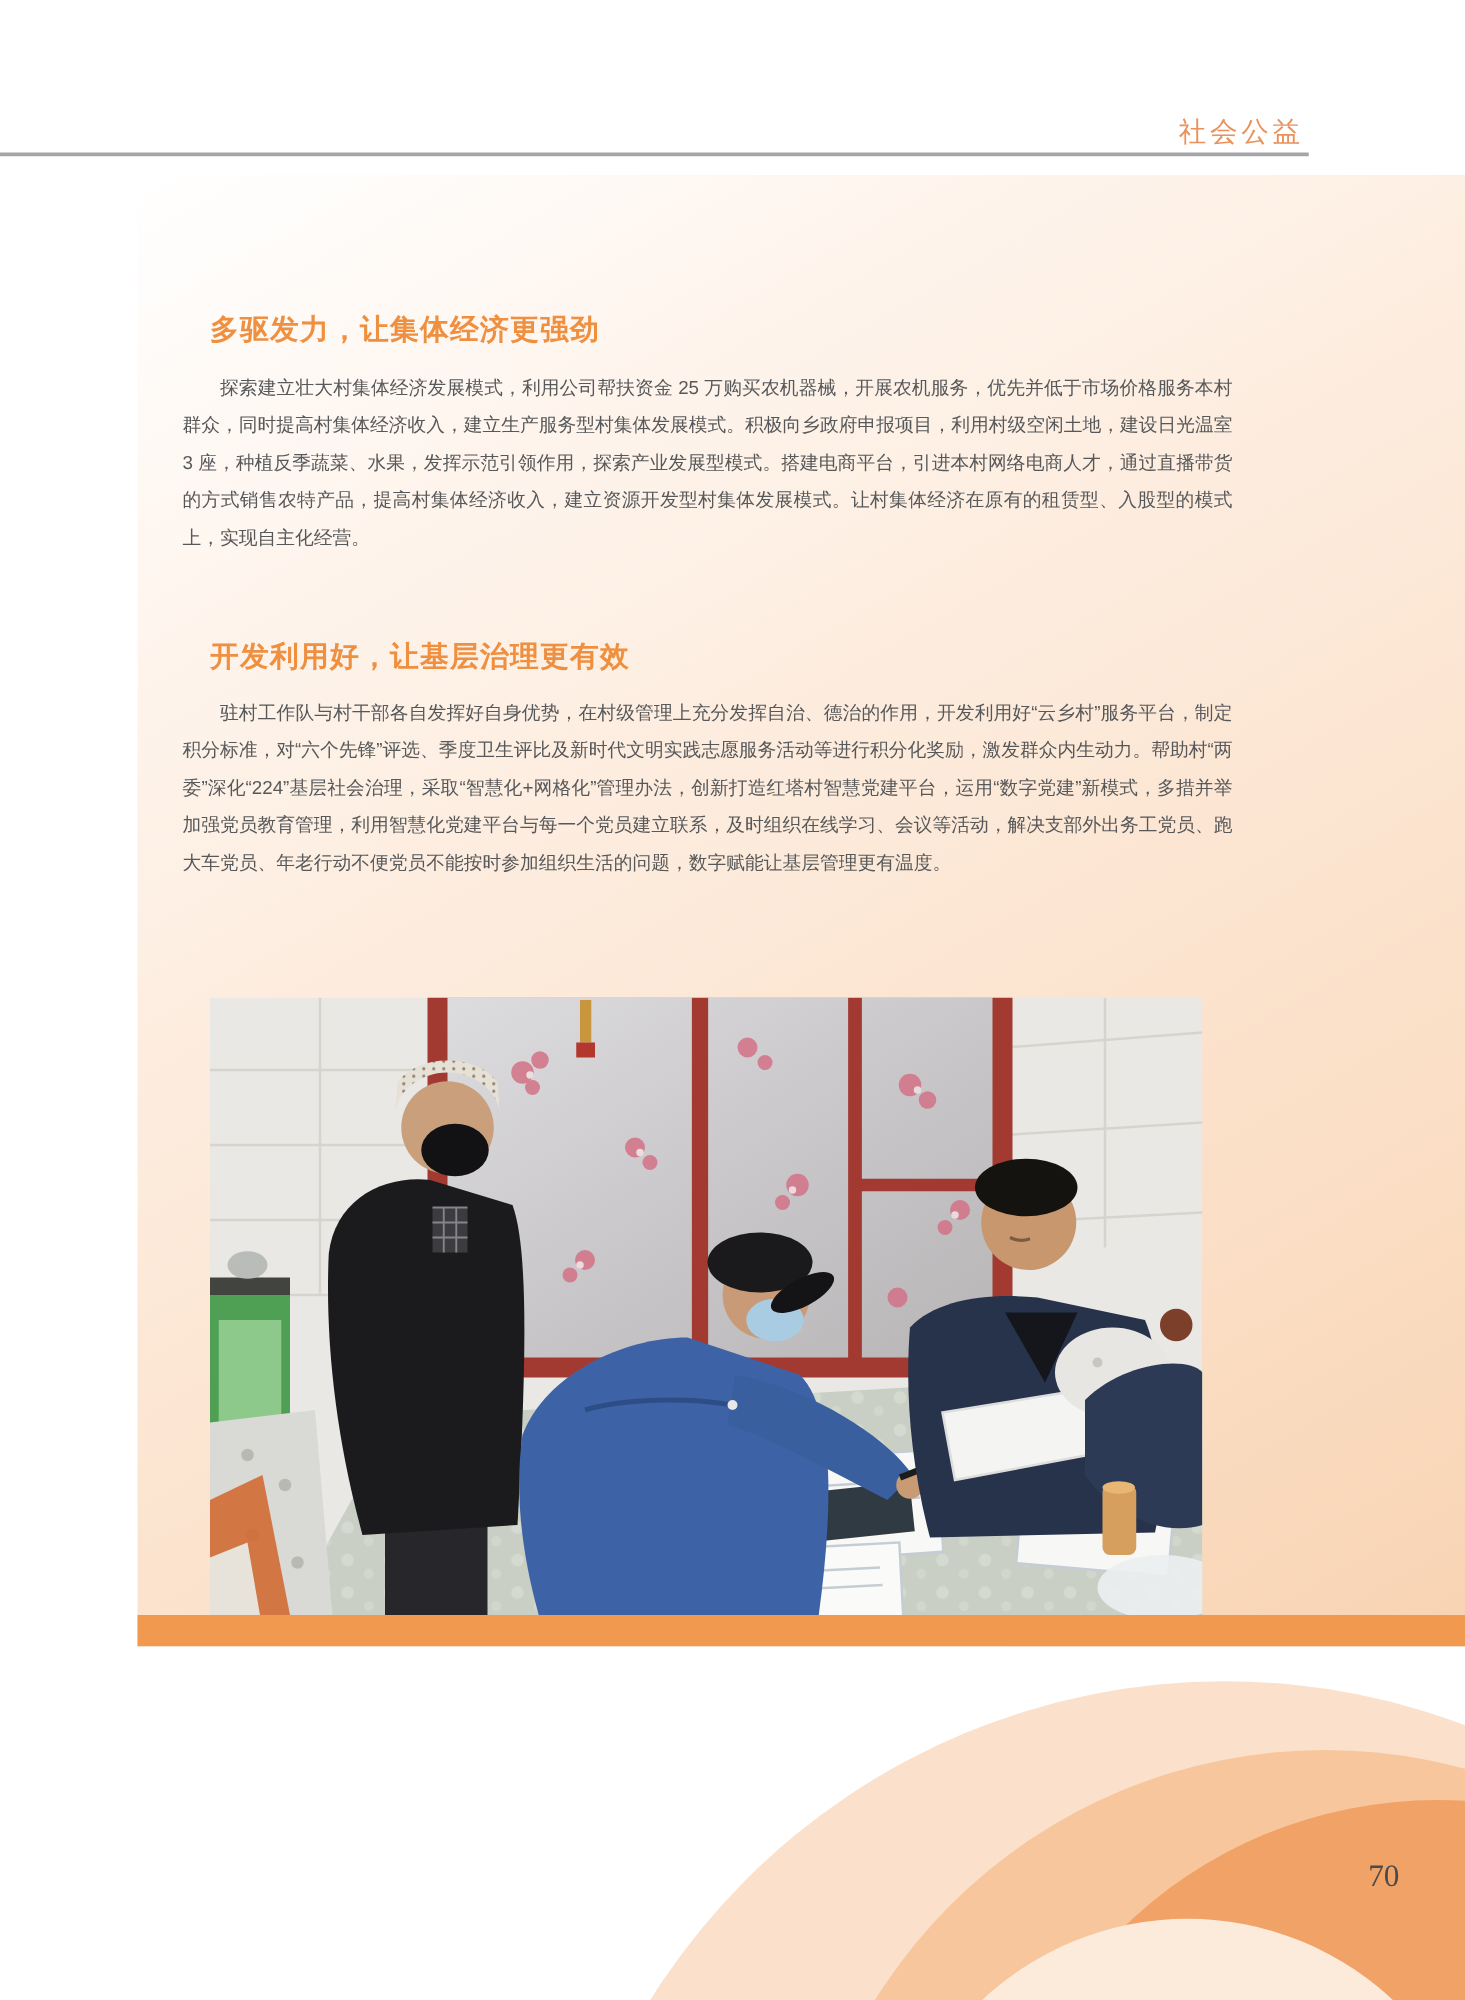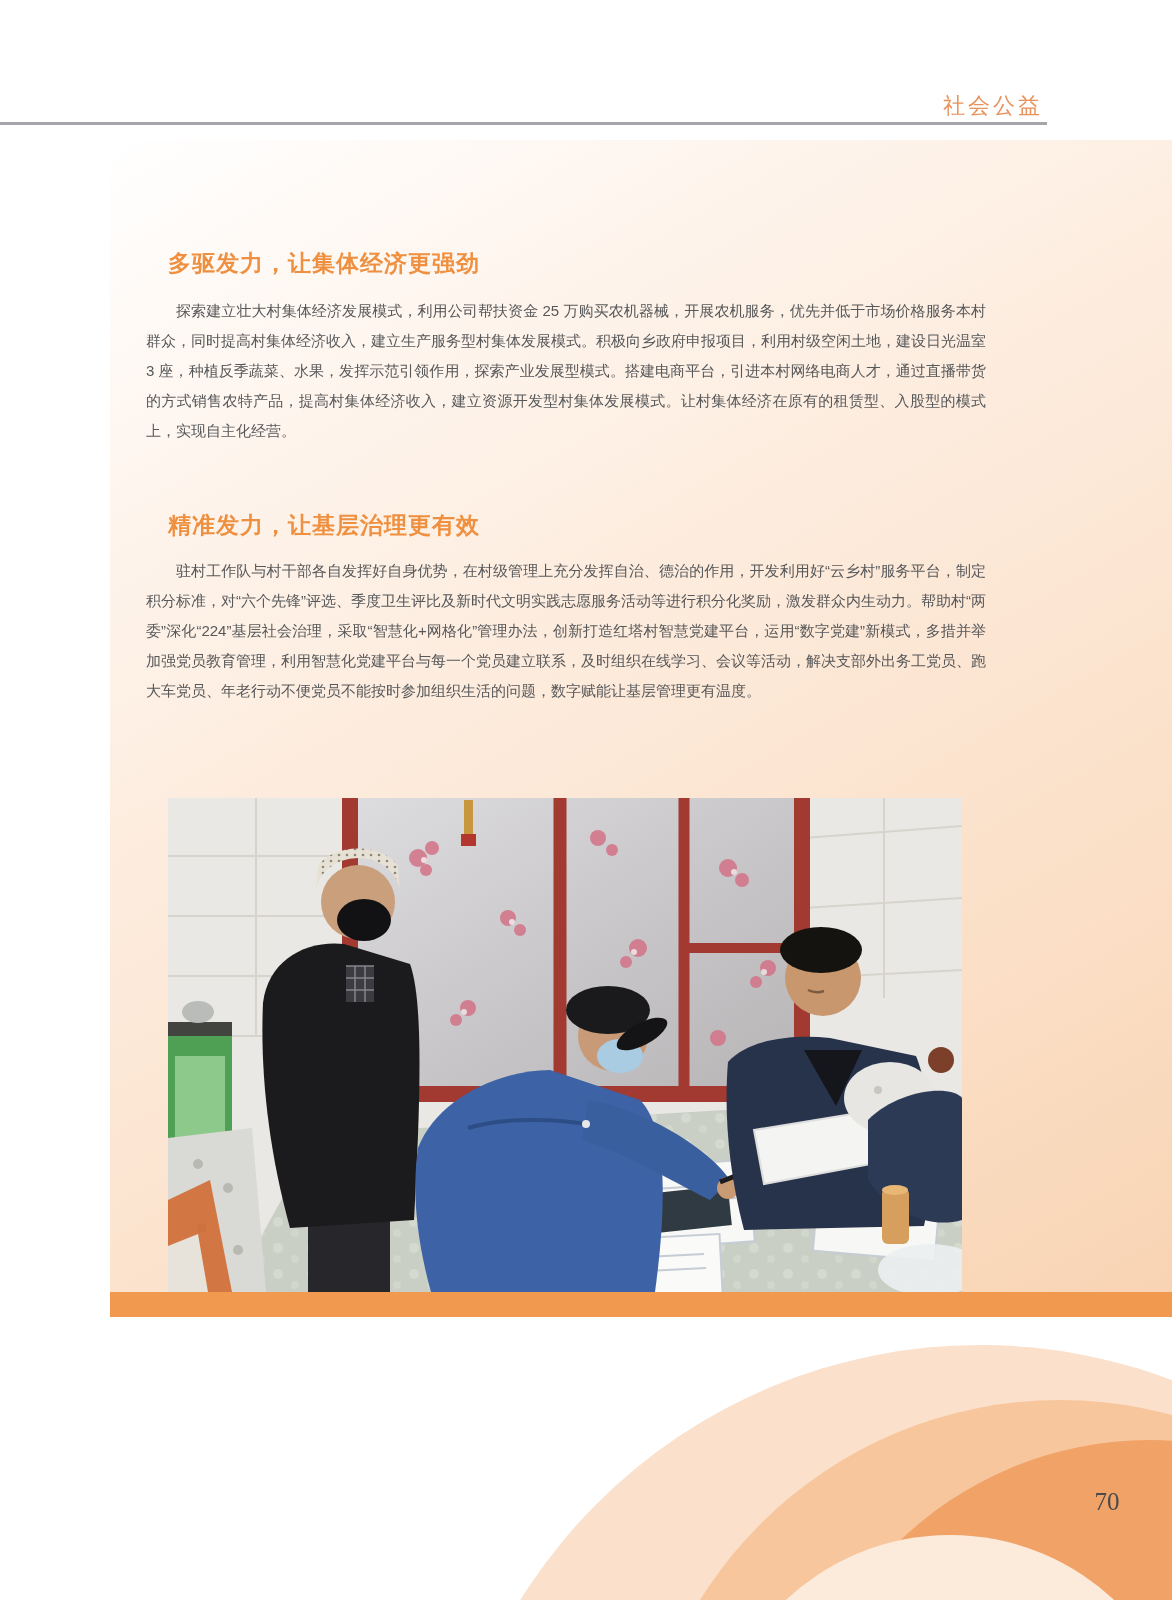--- a/index.html
+++ b/index.html
@@ -65,21 +65,21 @@
 <div class="page">
 
   <div class="running-header">社会公益</div>
   <div class="header-rule"></div>
 
   <div class="content-box">
 
     <div class="section-heading heading-1">多驱发力，让集体经济更强劲</div>
     <p class="body-para para-1">探索建立壮大村集体经济发展模式，利用公司帮扶资金 25 万购买农机器械，开展农机服务，优先并低于市场价格服务本村群众，同时提高村集体经济收入，建立生产服务型村集体发展模式。积极向乡政府申报项目，利用村级空闲土地，建设日光温室 3 座，种植反季蔬菜、水果，发挥示范引领作用，探索产业发展型模式。搭建电商平台，引进本村网络电商人才，通过直播带货的方式销售农特产品，提高村集体经济收入，建立资源开发型村集体发展模式。让村集体经济在原有的租赁型、入股型的模式上，实现自主化经营。</p>
 
-    <div class="section-heading heading-2">精准发力，让基层治理更有效</div>
+    <div class="section-heading heading-2">开发利用好，让基层治理更有效</div>
     <p class="body-para para-2">驻村工作队与村干部各自发挥好自身优势，在村级管理上充分发挥自治、德治的作用，开发利用好“云乡村”服务平台，制定积分标准，对“六个先锋”评选、季度卫生评比及新时代文明实践志愿服务活动等进行积分化奖励，激发群众内生动力。帮助村“两委”深化“224”基层社会治理，采取“智慧化+网格化”管理办法，创新打造红塔村智慧党建平台，运用“数字党建”新模式，多措并举加强党员教育管理，利用智慧化党建平台与每一个党员建立联系，及时组织在线学习、会议等活动，解决支部外出务工党员、跑大车党员、年老行动不便党员不能按时参加组织生活的问题，数字赋能让基层管理更有温度。</p>
 
     <div class="photo-frame">
       <svg width="794" height="494" viewBox="0 0 794 494" role="img" aria-label="室内场景：三名男子在铺满文件的桌前办公——左侧一人站立，戴白色绣花帽和黑色口罩、穿黑色外套；中间一人戴黑色棒球帽和浅蓝口罩、穿蓝色外套，正低头在文件上签字；右侧一人穿深色外套，双手持白纸查看；背景为白瓷砖墙和红框花帘隔窗，左侧有绿色柜子。">
         <defs>
           <linearGradient id="curtainGrad" x1="0" y1="0" x2="1" y2="1">
             <stop offset="0" stop-color="#dddcde"></stop>
             <stop offset="0.5" stop-color="#c9c7c9"></stop>
             <stop offset="1" stop-color="#b7b4b6"></stop>
           </linearGradient>

